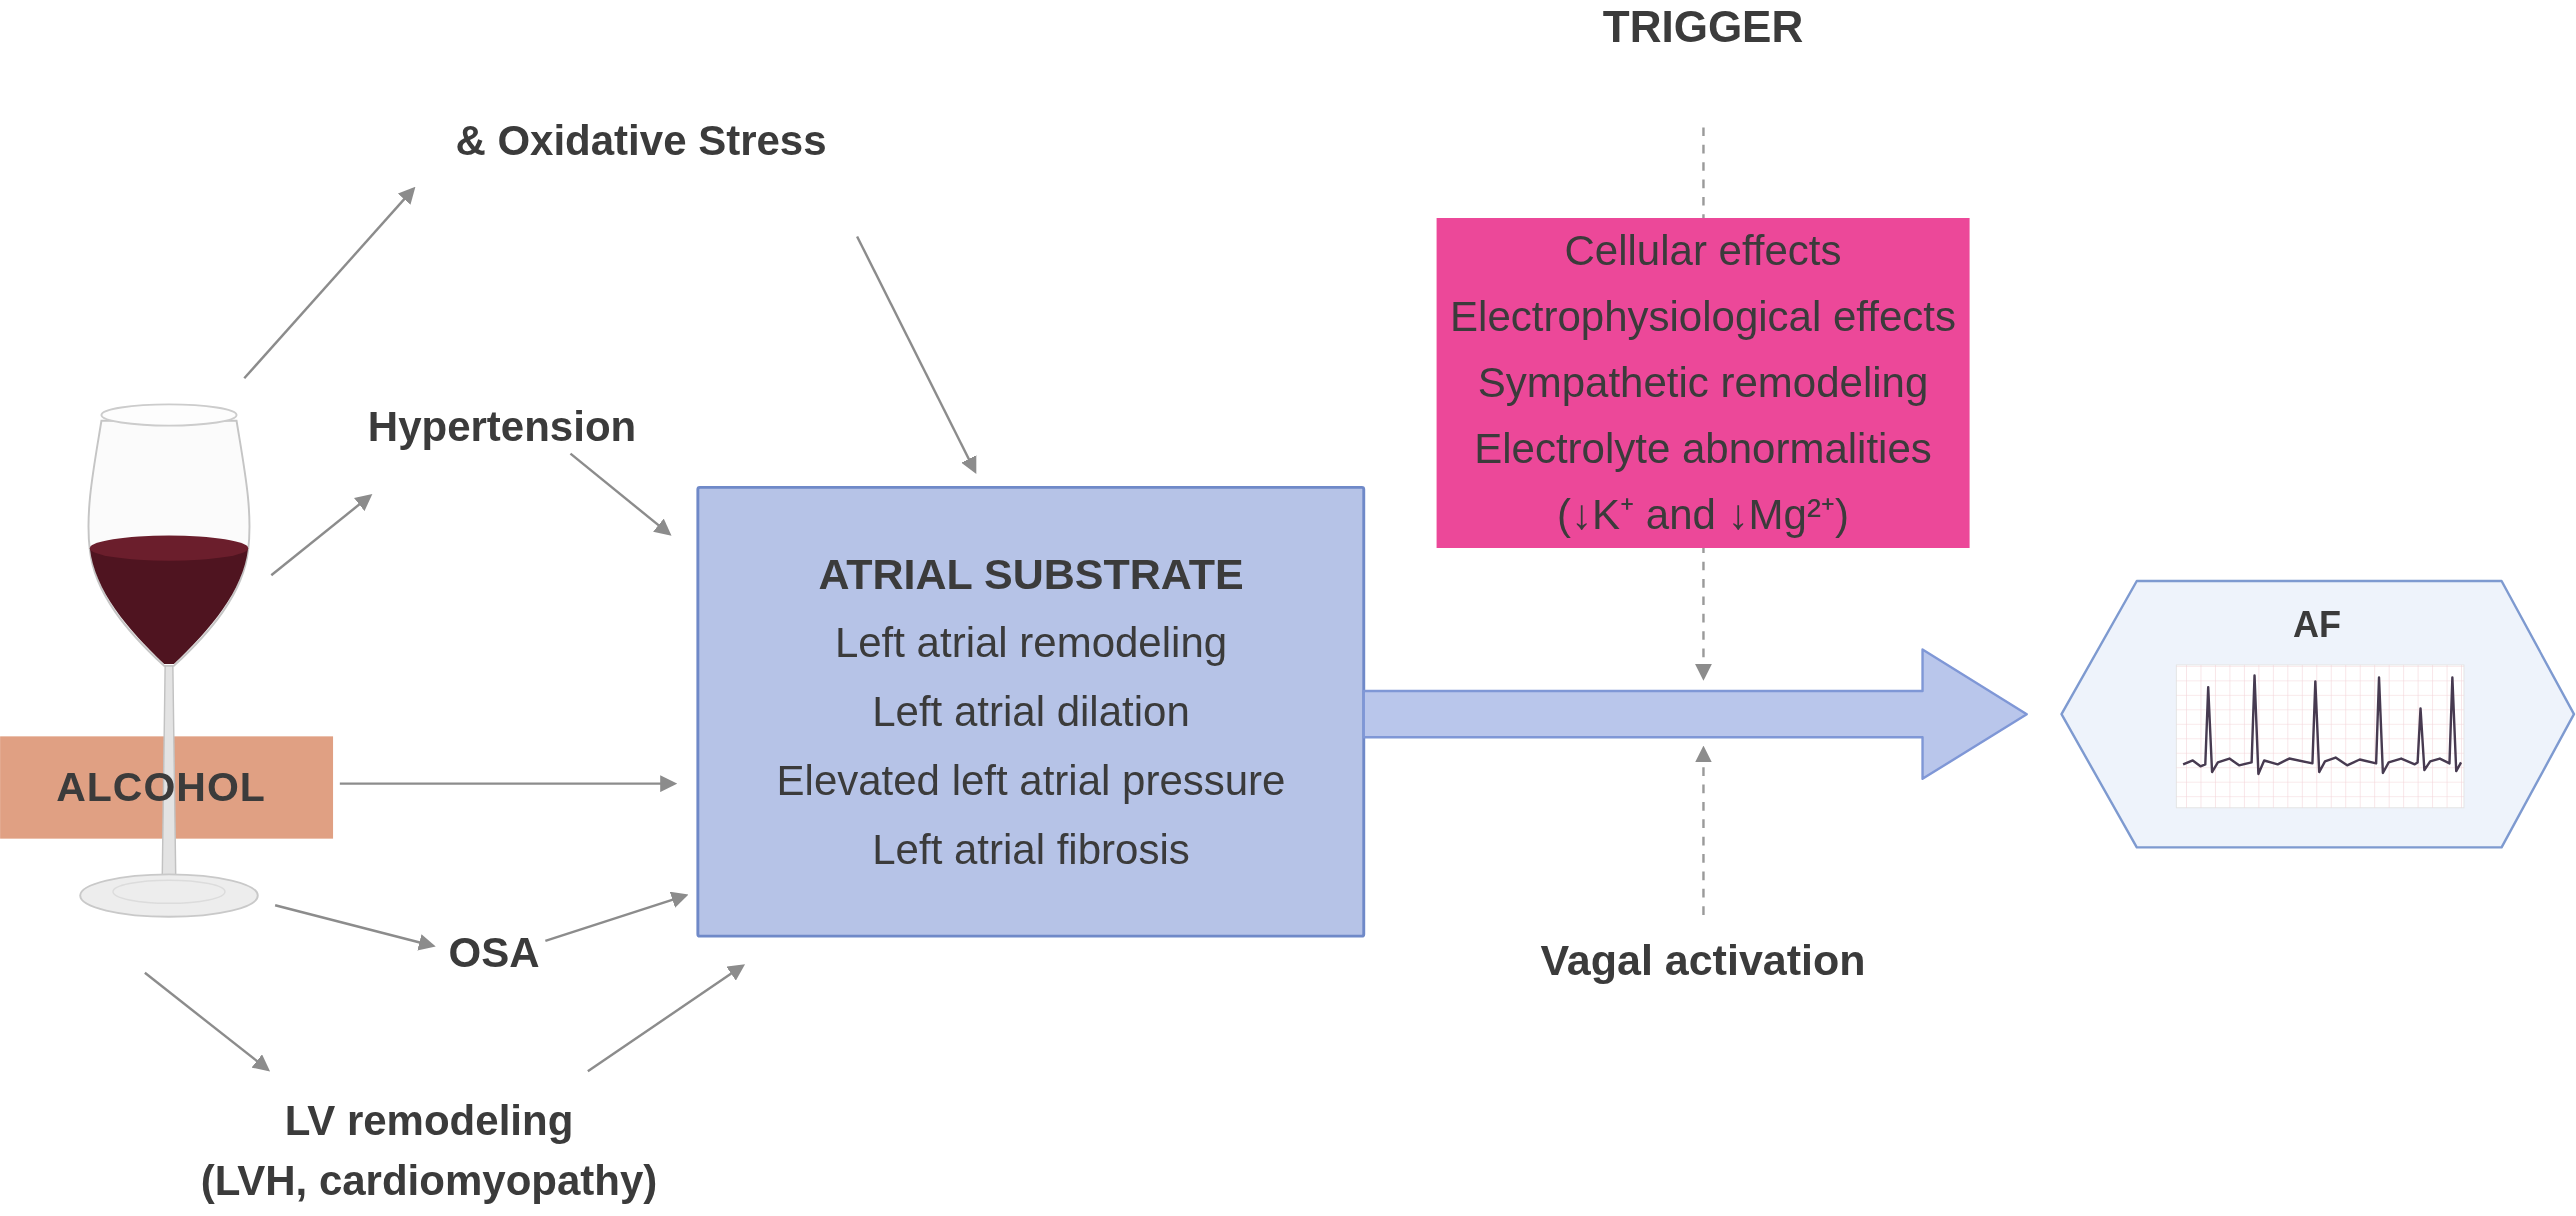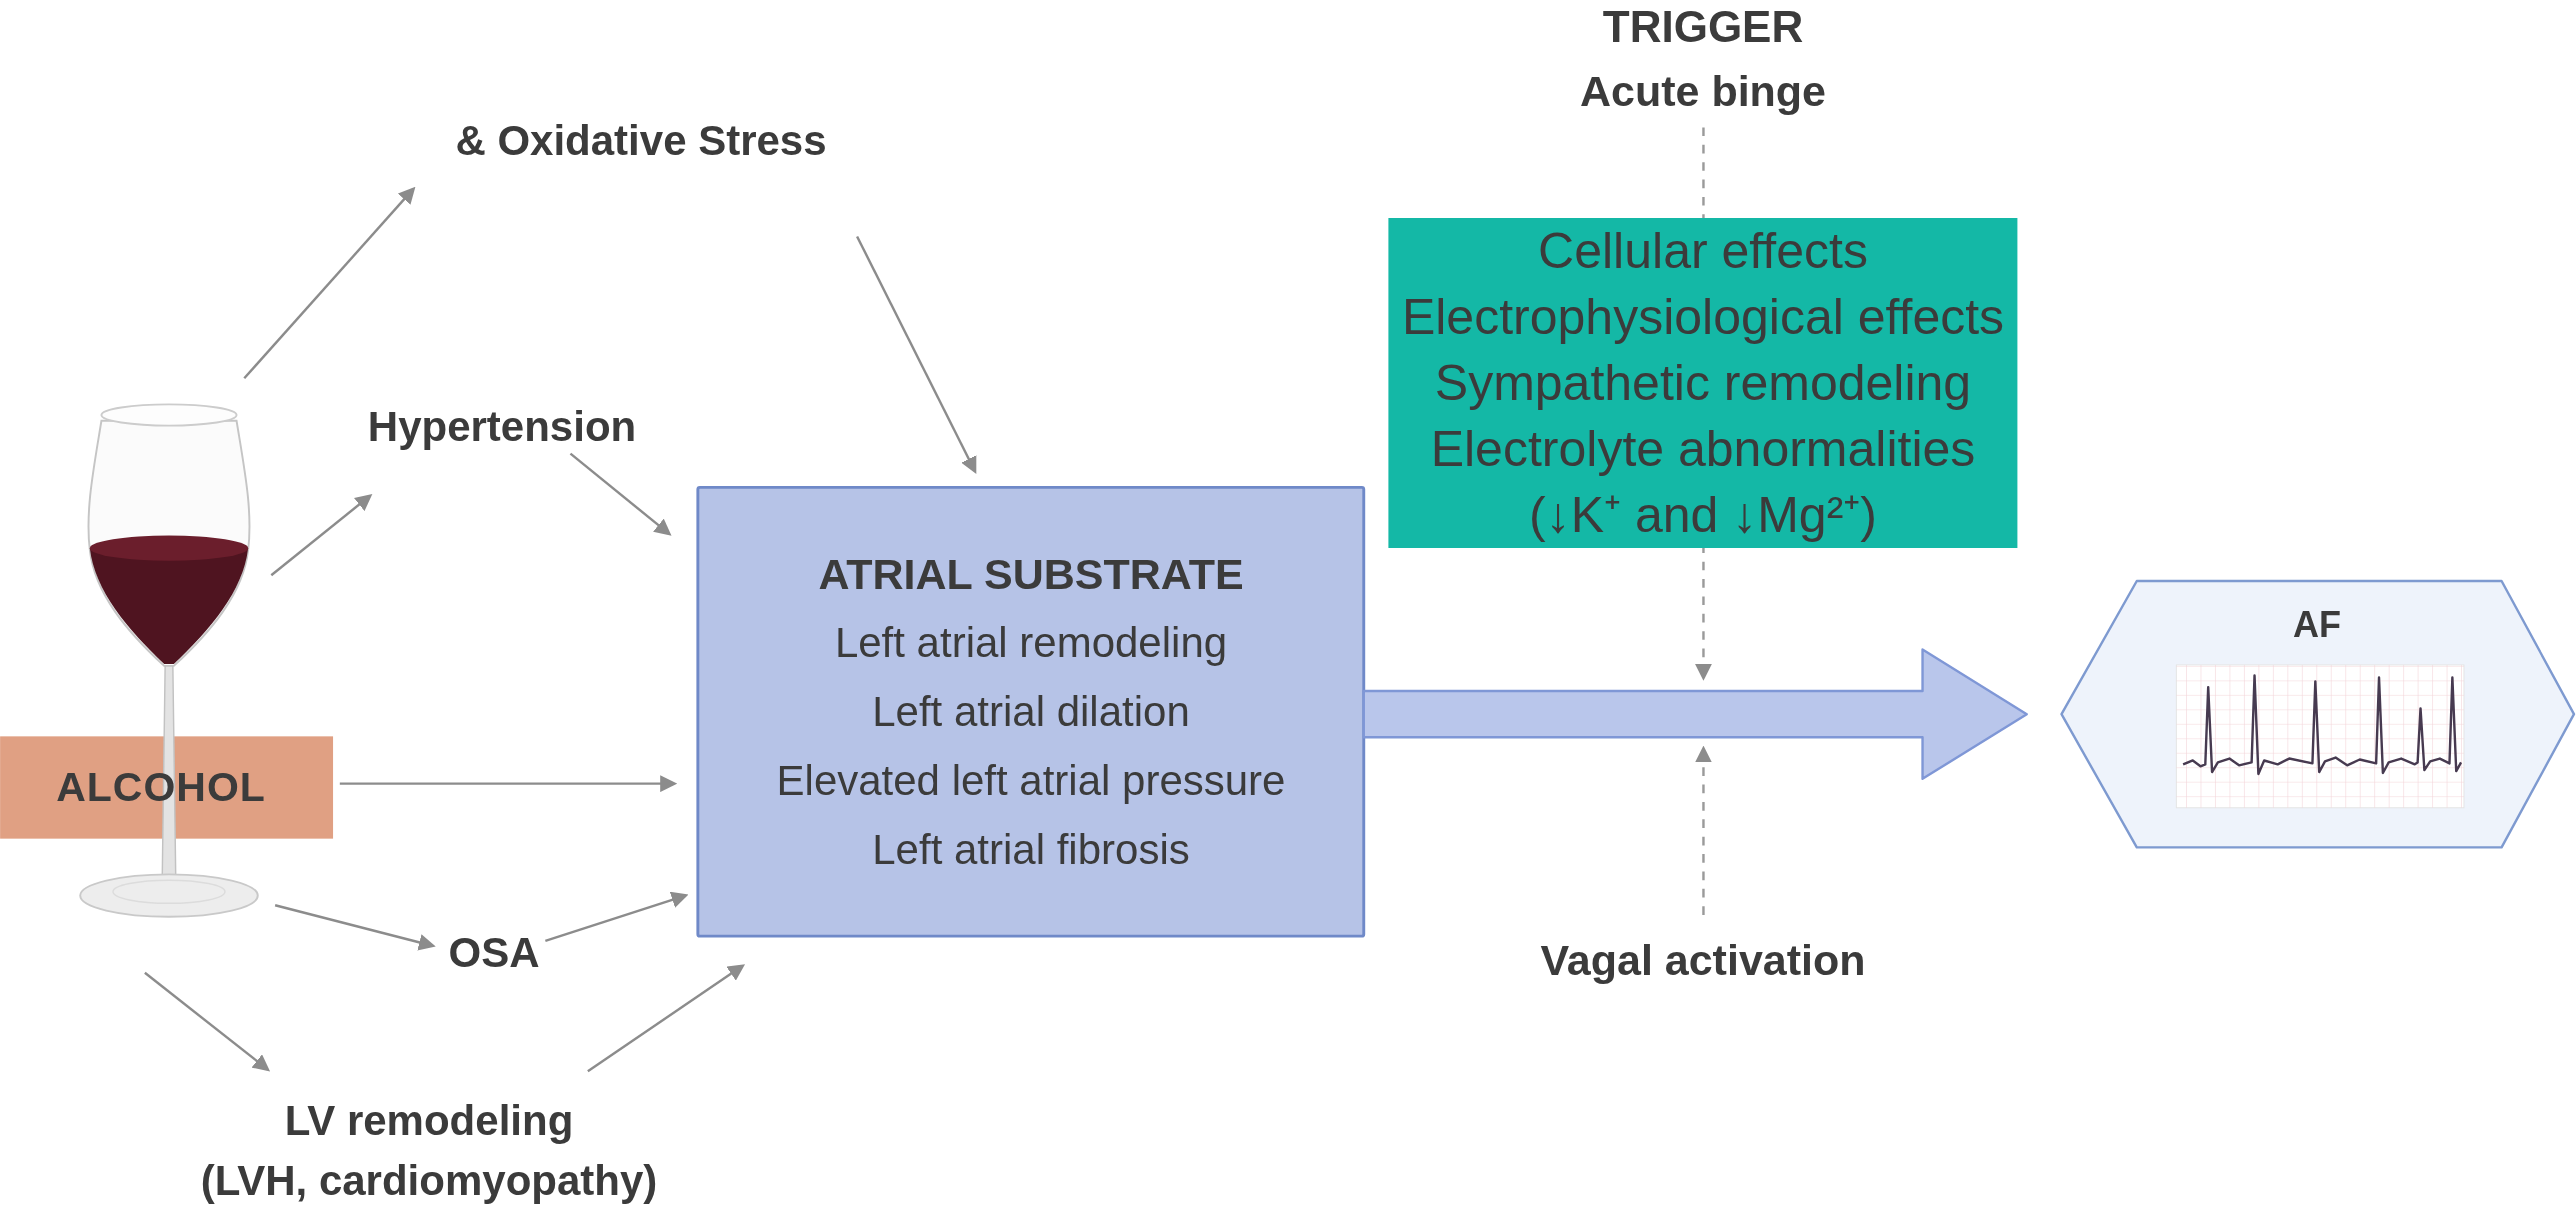--- a/index.html
+++ b/index.html
@@ -18,22 +18,22 @@
     color:#3b3b3b;
     white-space:nowrap;
     font-family:"Liberation Sans", sans-serif;
   }
   .center{transform:translateX(-50%);text-align:center;}
   .label{font-size:42px;font-weight:700;line-height:64px;}
   .two-line{line-height:66px;}
   .trigger-title{font-size:44px;font-weight:700;line-height:58px;}
   .trigger-sub{font-size:43px;font-weight:700;line-height:62px;}
   .effects{
-    font-size:50px;font-weight:400;line-height:66px;
-    background:#14b8a6;padding:0 13.5px;
+    font-size:42px;font-weight:400;line-height:66px;
+    background:#ec4899;padding:0 13.5px;
   }
   .vagal{font-size:43px;font-weight:700;line-height:64px;}
   .substrate-text{
     left:698px;top:540px;width:666px;text-align:center;
   }
   .substrate-title{font-size:43px;font-weight:700;line-height:68px;}
   .substrate-items{font-size:42px;font-weight:400;line-height:69px;}
   .alcohol-label{
     left:0;top:736px;width:322px;height:102px;
     display:flex;align-items:center;justify-content:center;
@@ -120,21 +120,20 @@
     <div class="substrate-items">
       <div>Left atrial remodeling</div>
       <div>Left atrial dilation</div>
       <div>Elevated left atrial pressure</div>
       <div>Left atrial fibrosis</div>
     </div>
   </div>
 
   <div class="txt center trigger-title" style="left:1703px;top:-1.9px;">TRIGGER</div>
 
-  <div class="txt center trigger-sub" style="left:1703px;top:60px;">Acute binge</div>
 
   <div class="txt center effects" style="left:1703px;top:218px;">
     <div>Cellular effects</div>
     <div>Electrophysiological effects</div>
     <div>Sympathetic remodeling</div>
     <div>Electrolyte abnormalities</div>
     <div>(↓K⁺ and ↓Mg²⁺)</div>
   </div>
 
   <div class="txt center vagal" style="left:1703px;top:928px;">Vagal activation</div>

